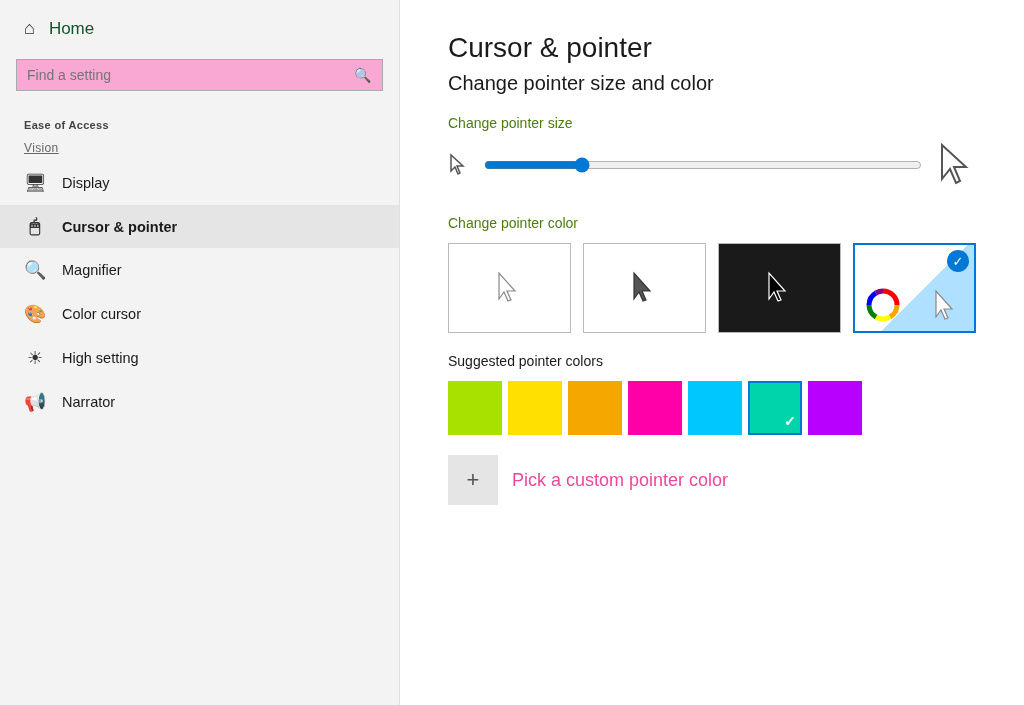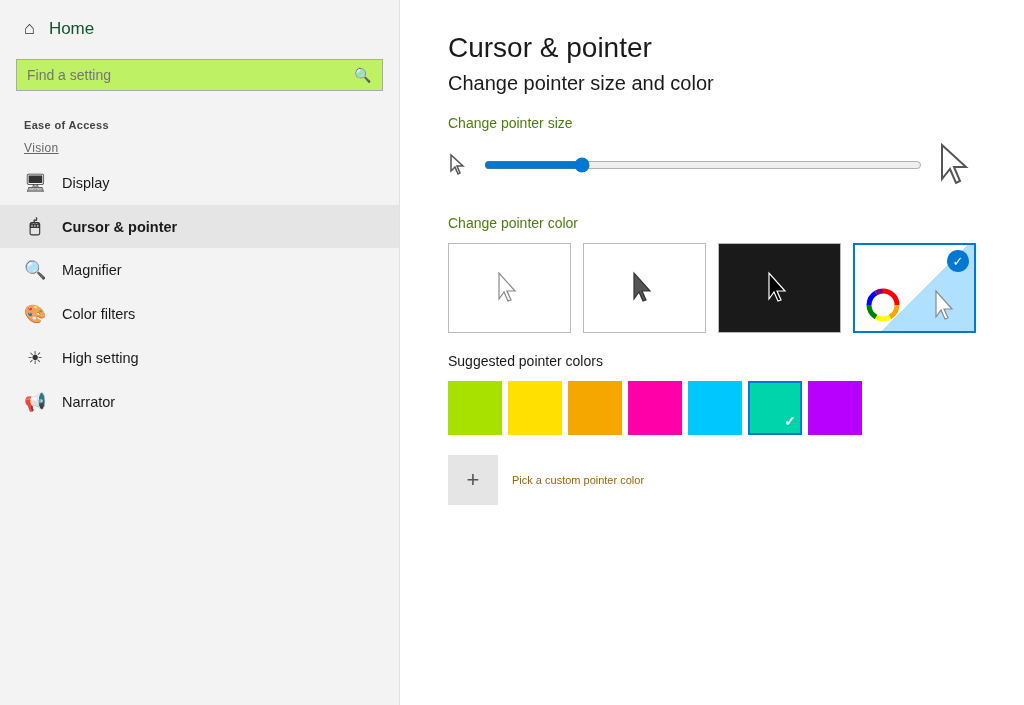--- a/index.html
+++ b/index.html
@@ -36,21 +36,21 @@
     .sidebar-home-label {
       font-size: 17px;
       color: #14532d;
     }
     .search-box-wrap {
       padding: 6px 16px 16px 16px;
     }
     .search-box {
       display: flex;
       align-items: center;
-      background: #bef264;
+      background: #f9a8d4;
       border: 1px solid #aaa;
       width: 100%;
       padding: 7px 10px;
       gap: 6px;
     }
     .search-box input {
       border: none;
       outline: none;
       background: transparent;
       font-size: 14px;
@@ -228,22 +228,22 @@
       height: 50px;
       background: #e5e5e5;
       display: flex;
       align-items: center;
       justify-content: center;
       font-size: 22px;
       color: #555;
       cursor: pointer;
     }
     .custom-color-label {
-      font-size: 11px;
-      color: #a16207;
+      font-size: 18px;
+      color: #ec4899;
     }
   </style>
 </head>
 <body>
 
 <nav class="sidebar">
   <div class="sidebar-home">
     <span class="home-icon">⌂</span>
     <span class="sidebar-home-label">Home</span>
   </div>
@@ -265,21 +265,21 @@
   <div class="nav-item active">
     <span class="nav-icon">🖱</span>
     <span>Cursor &amp; pointer</span>
   </div>
   <div class="nav-item">
     <span class="nav-icon">🔍</span>
     <span>Magnifier</span>
   </div>
   <div class="nav-item">
     <span class="nav-icon">🎨</span>
-    <span>Color filters</span>
+    <span>Color cursor</span>
   </div>
   <div class="nav-item">
     <span class="nav-icon">☀</span>
     <span>High setting</span>
   </div>
   <div class="nav-item">
     <span class="nav-icon">📢</span>
     <span>Narrator</span>
   </div>
 </nav>

